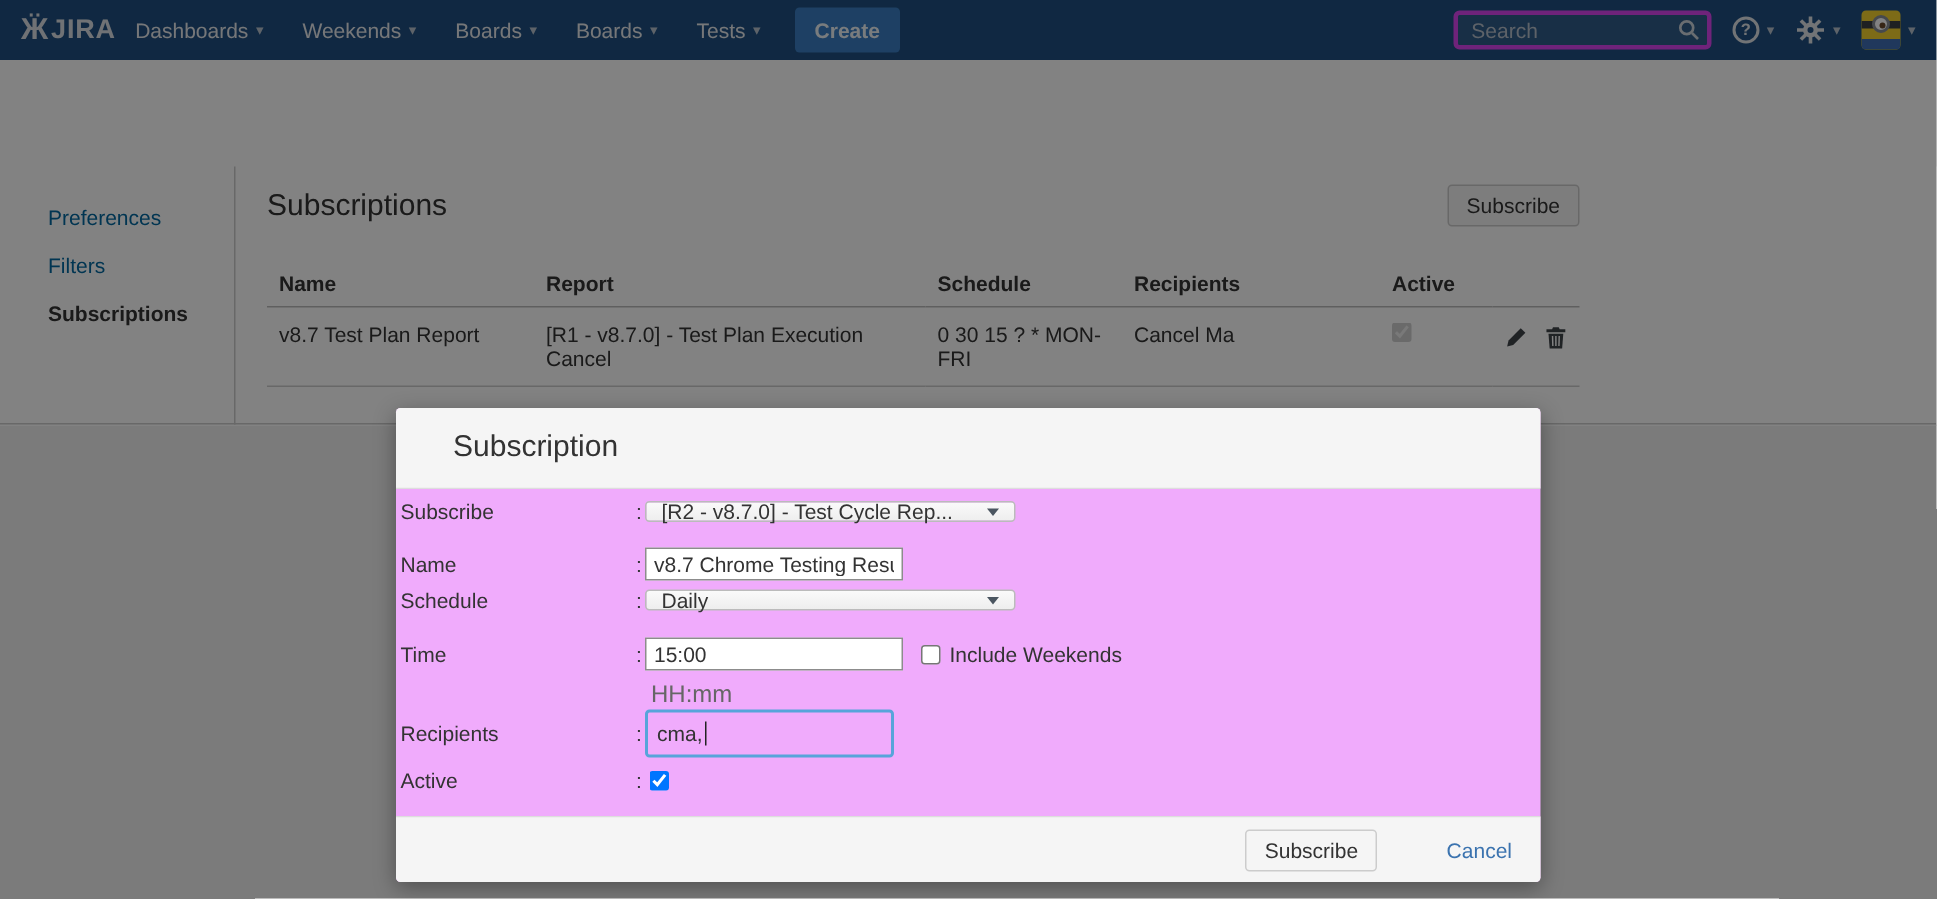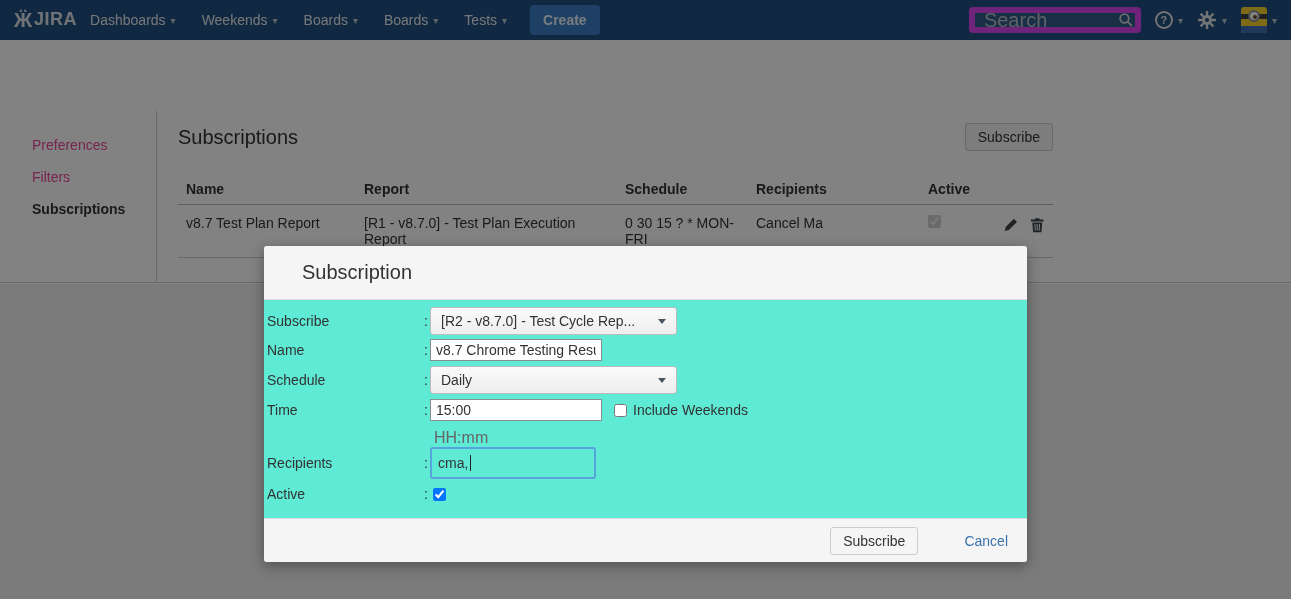--- a/index.html
+++ b/index.html
@@ -12,22 +12,22 @@
     display:flex; align-items:center; padding:0 14px; color:#e8eaed; }
   .logo { display:flex; align-items:flex-start; cursor:pointer; }
   .logo .mark::before { content:"Ӝ"; font-size:20px; font-weight:bold; color:#dce0e6; margin-right:2px; }
   .logo .word { font-size:18px; font-weight:bold; letter-spacing:.5px; color:#dce0e6; }
   .nav-item { display:flex; align-items:center; padding:0 13px; height:40px; color:#e8eaed; cursor:pointer; }
   .caret::after { content:"▾"; font-size:10px; margin-left:5px; color:#b9c3cf; }
   .create-btn { background:#3b7fc4; color:#eef3f8; font-weight:bold; border:none; border-radius:3px;
     padding:7px 13px; margin-left:10px; font-size:14px; cursor:pointer; }
   .nav-right { margin-left:auto; display:flex; align-items:center; gap:14px; }
   .search-wrap { position:relative; }
-  .search-input { width:172px; height:26px; background:rgba(255,255,255,0.07); border:6px solid #d946ef;
-    border-radius:4px; color:#fff; padding:0 28px 0 9px; font-size:20px; }
+  .search-input { width:172px; height:26px; background:rgba(255,255,255,0.07); border:3px solid #d946ef;
+    border-radius:4px; color:#fff; padding:0 28px 0 9px; font-size:14px; }
   .search-input::placeholder { color:#b7c0cc; }
   .search-icon { position:absolute; right:7px; top:5px; width:16px; height:16px; }
   .icon-group { display:flex; align-items:center; cursor:pointer; }
   .help-icon { width:18px; height:18px; border:2px solid #dfe3e8; border-radius:50%;
     display:flex; align-items:center; justify-content:center; }
   .help-icon::before { content:"?"; font-size:11px; font-weight:bold; color:#dfe3e8; }
   .avatar { width:26px; height:26px; border-radius:3px; background:#f6d32d; position:relative; overflow:hidden; }
   .avatar .strap { position:absolute; top:7px; left:0; right:0; height:5px; background:#3c4043; }
   .avatar .eye { position:absolute; top:3px; left:7px; width:12px; height:12px; border-radius:50%;
     background:#fff; border:2px solid #8a8f98; }
@@ -35,50 +35,50 @@
   .avatar .overall { position:absolute; bottom:0; left:0; right:0; height:7px; background:#3f6fb5; }
 
   
   .page-head { position:absolute; top:40px; left:0; right:0; height:70px; background:#f5f5f5;
     border-bottom:1px solid #ccc; display:flex; align-items:center; padding:0 20px; }
   .page-title { font-size:24px; color:#333; font-weight:normal; }
 
   
   .content { position:absolute; top:111px; left:0; right:0; height:172px; background:#fff; border-bottom:1px solid #ccc; }
   .sidebar { position:absolute; top:0; left:0; width:157px; height:172px; border-right:1px solid #ccc; padding:26px 0 0 32px; }
-  .side-link { display:block; margin-bottom:16px; color:#ec4899; text-decoration:none; cursor:pointer; }
+  .side-link { display:block; margin-bottom:16px; color:#0369a1; text-decoration:none; cursor:pointer; }
   .side-link.active { color:#333; font-weight:bold; }
   .main { position:absolute; top:0; left:178px; width:875px; height:172px; }
   .section-head { position:absolute; top:12px; left:0; right:0; height:32px; }
   .section-title { font-size:20px; font-weight:normal; color:#333; position:absolute; left:0; top:3px; }
   .aui-btn { background:#f5f5f5; border:1px solid #ccc; border-radius:3px; padding:5px 12px;
     color:#333; font-size:14px; cursor:pointer; }
   .top-subscribe { position:absolute; right:0; top:0; height:28px; }
   table.subs { position:absolute; top:66px; left:0; width:875px; border-collapse:collapse; table-layout:fixed; }
   table.subs th { text-align:left; font-weight:bold; color:#333; padding:4px 8px 7px 8px; border-bottom:1px solid #bbb; }
   table.subs td { vertical-align:top; padding:10px 8px; border-bottom:1px solid #ccc; color:#333; }
   .col-name{width:178px}.col-report{width:261px}.col-sched{width:131px}.col-recip{width:172px}.col-active{width:75px}.col-act{width:58px}
   .row-icons { display:flex; gap:12px; justify-content:flex-end; padding-top:2px; }
   .row-icons svg { cursor:pointer; }
 
   
   .blanket { position:absolute; inset:0; background:rgba(0,0,0,0.49); z-index:10; }
 
   
-  .modal { position:absolute; left:264px; top:246px; width:763px; height:316px; z-index:20;
-    background:#5eead4; border-radius:3px; box-shadow:0 4px 14px rgba(0,0,0,0.35); }
+  .modal { position:absolute; left:264px; top:272px; width:763px; height:316px; z-index:20;
+    background:#f0abfc; border-radius:3px; box-shadow:0 4px 14px rgba(0,0,0,0.35); }
   .modal-head { height:54px; background:#f5f5f5; border-bottom:1px solid #ddd;
     border-radius:3px 3px 0 0; display:flex; align-items:center; padding-left:38px; }
   .modal-title { font-size:20px; color:#333; font-weight:normal; }
   .modal-body { position:relative; height:217px; }
   .frow { position:absolute; left:3px; display:flex; align-items:center; }
   .flabel { width:157px; color:#333; }
   .colon { width:6px; color:#333; }
   .colon::before { content:":"; }
-  .aui-select { width:247px; height:28px; background:linear-gradient(#fafafa,#eeeeee); border:1px solid #bbb;
+  .aui-select { width:247px; height:14px; background:linear-gradient(#fafafa,#eeeeee); border:1px solid #bbb;
     border-radius:3px; display:flex; align-items:center; padding:0 10px; cursor:pointer; color:#333;text-align:center; }
   .aui-select .sel-arrow { margin-left:auto; width:0; height:0; border-left:4px solid transparent;
     border-right:4px solid transparent; border-top:5px solid #4a5560; }
   .txt-input { width:172px; height:22px; border:1px solid #8c8c8c; padding:1px 5px; font-size:14px;
     font-family:inherit; color:#333; border-radius:0; }
   .hint { position:absolute; left:170px; font-size:16px; color:#666; }
   .fake-input { width:166px; height:32px; border:2px solid #57a4da; border-radius:3px;
     display:flex; align-items:center; padding:0 6px; cursor:text; }
   .cursor-bar { display:inline-block; width:1px; height:16px; background:#222; margin-left:2px; }
   .cb-label { margin-left:6px; color:#333; }
@@ -175,21 +175,21 @@
             <th class="col-report">Report</th>
             <th class="col-sched">Schedule</th>
             <th class="col-recip">Recipients</th>
             <th class="col-active">Active</th>
             <th class="col-act"></th>
           </tr>
         </thead>
         <tbody>
           <tr>
             <td>v8.7 Test Plan Report</td>
-            <td>[R1 - v8.7.0] - Test Plan Execution Report</td>
+            <td>[R1 - v8.7.0] - Test Plan Execution Cancel</td>
             <td>0 30 15 ? * MON-FRI</td>
             <td>Cancel Ma</td>
             <td>
               <input type="checkbox" disabled="" checked="true" style="">
             </td>
             <td>
               <div class="row-icons">
                 <svg width="16" height="16" viewBox="0 0 16 16">
                   <path d="M11.2 1.6l3.2 3.2L6 13.2 1.8 14.2 2.8 10z" fill="#40454a"></path>
                 </svg>

